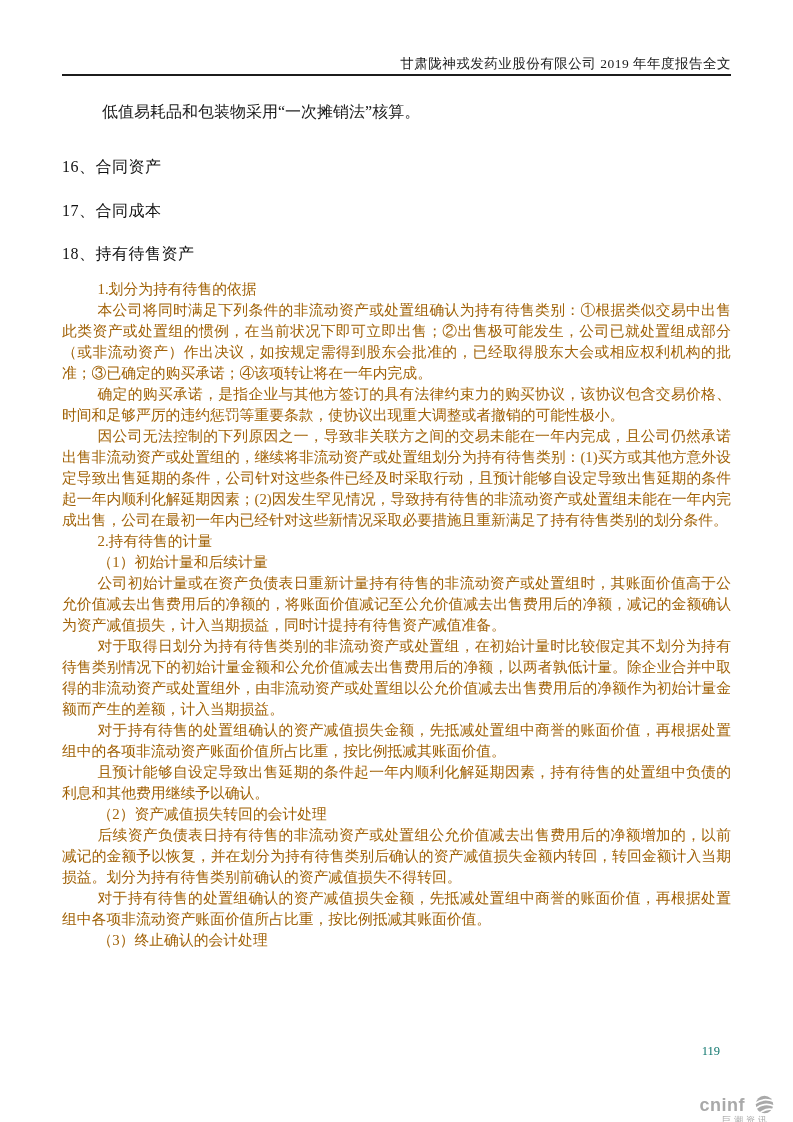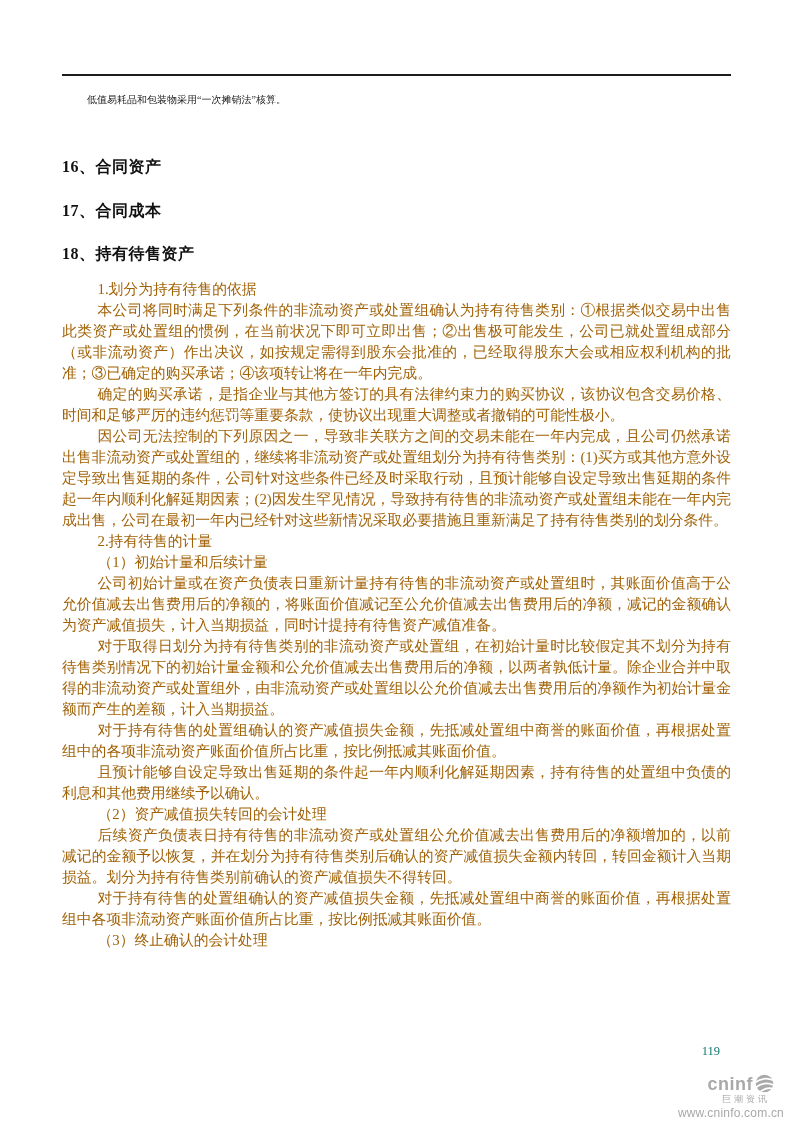--- a/index.html
+++ b/index.html
@@ -27,33 +27,33 @@
   }
   .header-rule {
     position: absolute;
     top: 74px;
     left: 62px;
     right: 62px;
     border-top: 2px solid #1c1c1c;
   }
   .intro {
     position: absolute;
-    top: 89px;
+    top: 101px;
     left: 62px;
     width: 669px;
-    font-size: 10px;
+    font-size: 16px;
     line-height: 21px;
     text-indent: 2.5em;
   }
   .sec-heading {
     position: absolute;
     left: 62px;
     width: 669px;
     font-size: 16px;
-    font-weight: bold;
+    font-weight: normal;
     color: #111;
     letter-spacing: 0.5px;
   }
   #h16 { top: 157px; }
   #h17 { top: 201px; }
   #h18 { top: 244px; }
   .body-text {
     position: absolute;
     top: 279px;
     left: 62px;
@@ -82,22 +82,23 @@
     text-align: right;
     color: #a9a9a9;
     font-family: "Liberation Sans", "DejaVu Sans", sans-serif;
     line-height: 1;
     user-select: none;
   }
   .cninfo-row {
     display: flex;
     align-items: center;
     justify-content: flex-end;
-    gap: 2px;
+    gap: 10px;
     padding-right: 10px;
+    margin-top: 21px;
   }
   .cninfo-brand {
     font-size: 18px;
     font-weight: bold;
     letter-spacing: 0.5px;
   }
   .cninfo-swirl { width: 19px; height: 19px; display: block; }
   .cninfo-cn {
     font-size: 9px;
     letter-spacing: 3px;
@@ -108,20 +109,21 @@
     font-size: 12px;
     margin-top: 3px;
     letter-spacing: 0.2px;
   }
 </style>
 </head>
 <body>
 
 <div class="page">
 
+  <div class="header-title">甘肃陇神戎发药业股份有限公司 2019 年年度报告全文</div>
   <div class="header-rule"></div>
 
   <div class="intro">低值易耗品和包装物采用“一次摊销法”核算。</div>
 
   <div id="h16" class="sec-heading">16、合同资产</div>
   <div id="h17" class="sec-heading">17、合同成本</div>
   <div id="h18" class="sec-heading">18、持有待售资产</div>
 
   <div class="body-text">
     <p>1.划分为持有待售的依据</p>

